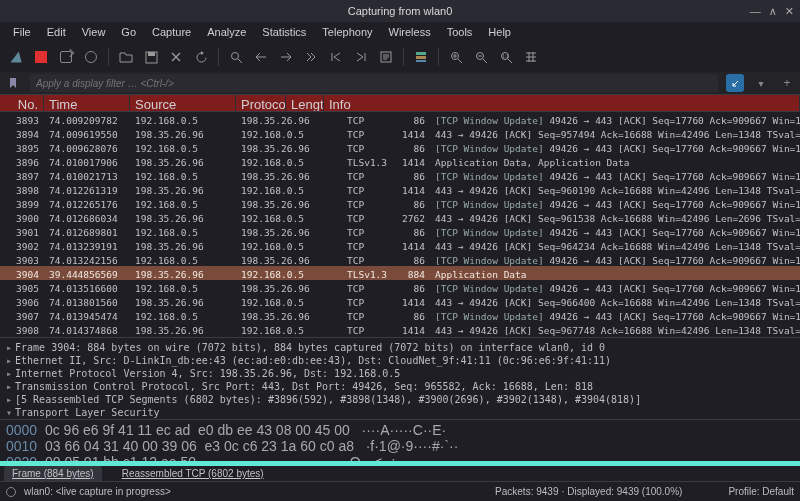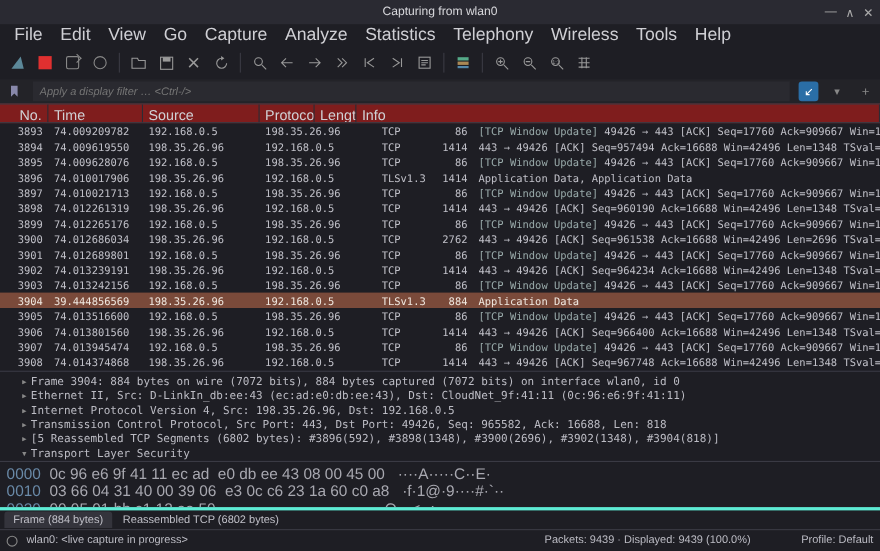--- a/index.html
+++ b/index.html
@@ -18,21 +18,21 @@
     display: flex; align-items: center; justify-content: center;
     position: relative;
     font-size: 11px; color: #d8d8dc;
   }
   .titlebar .controls { position: absolute; right: 6px; display: flex; gap: 8px; color: #aaa; }
   .titlebar .controls span { cursor: pointer; }
   
   .menubar {
     height: 20px; display: flex; align-items: center; gap: 2px;
     padding: 0 6px;
-    font-size: 16px; color: #cfcfd4;
+    font-size: 11px; color: #cfcfd4;
   }
   .menubar .menu { padding: 2px 7px; border-radius: 3px; }
   
   .toolbar {
     height: 30px; display: flex; align-items: center; gap: 3px;
     padding: 3px 5px;
   }
   .toolbar .btn {
     width: 22px; height: 22px; border-radius: 3px;
     display: flex; align-items: center; justify-content: center;
@@ -82,34 +82,34 @@
   .pkt-row .col { border-right: none; }
   .pkt-row.sel { background:#7a4a3a; color:#f0e8e0; }
   .pkt-row .bracket { color:#9aa; }
   
   .details {
     height: 82px; border-top:1px solid #3a3a44;
     font-family: "DejaVu Sans Mono","Menlo","Consolas",monospace;
     font-size: 10px; padding: 3px 6px; color:#bcbcc4;
     overflow:hidden;
   }
-  .details .line { white-space: nowrap; line-height:13px;margin-left:13px; }
+  .details .line { white-space: nowrap; line-height:13px; }
   .details .tri { color:#888; margin-right:3px; }
   
   .bytes {
     height: 42px; border-top:1px solid #3a3a44;
     font-family: Liberation Sans, sans-serif;
     font-size: 14px; padding: 2px 6px; color:#a8a8b0;
     overflow:hidden; white-space:pre;
   }
   .bytes .off { color:#6a8aa8; }
   
   .byte-tabs {
-    height: 20px; border-top:3px solid #5eead4; display:flex; align-items:center;
-    font-size:10px; padding-left:4px; gap:2px;
+    height: 20px; border-top:5px solid #5eead4; display:flex; align-items:center;
+    font-size:10px; padding-left:4px; gap:12px;text-decoration:underline;
   }
   .byte-tabs .tab { padding:2px 8px; border-radius:3px 3px 0 0; color:#c0c0c8;}
   .byte-tabs .tab.active { background:#34343c; }
   
   .statusbar {
     height: 20px; border-top:1px solid #3a3a44;
     display:flex; align-items:center; font-size:10px; color:#bcbcc4;
     padding:0 6px; gap:8px;
   }
   .statusbar .sb-icon { width:10px;height:10px;border:1px solid #888;border-radius:50%; }

